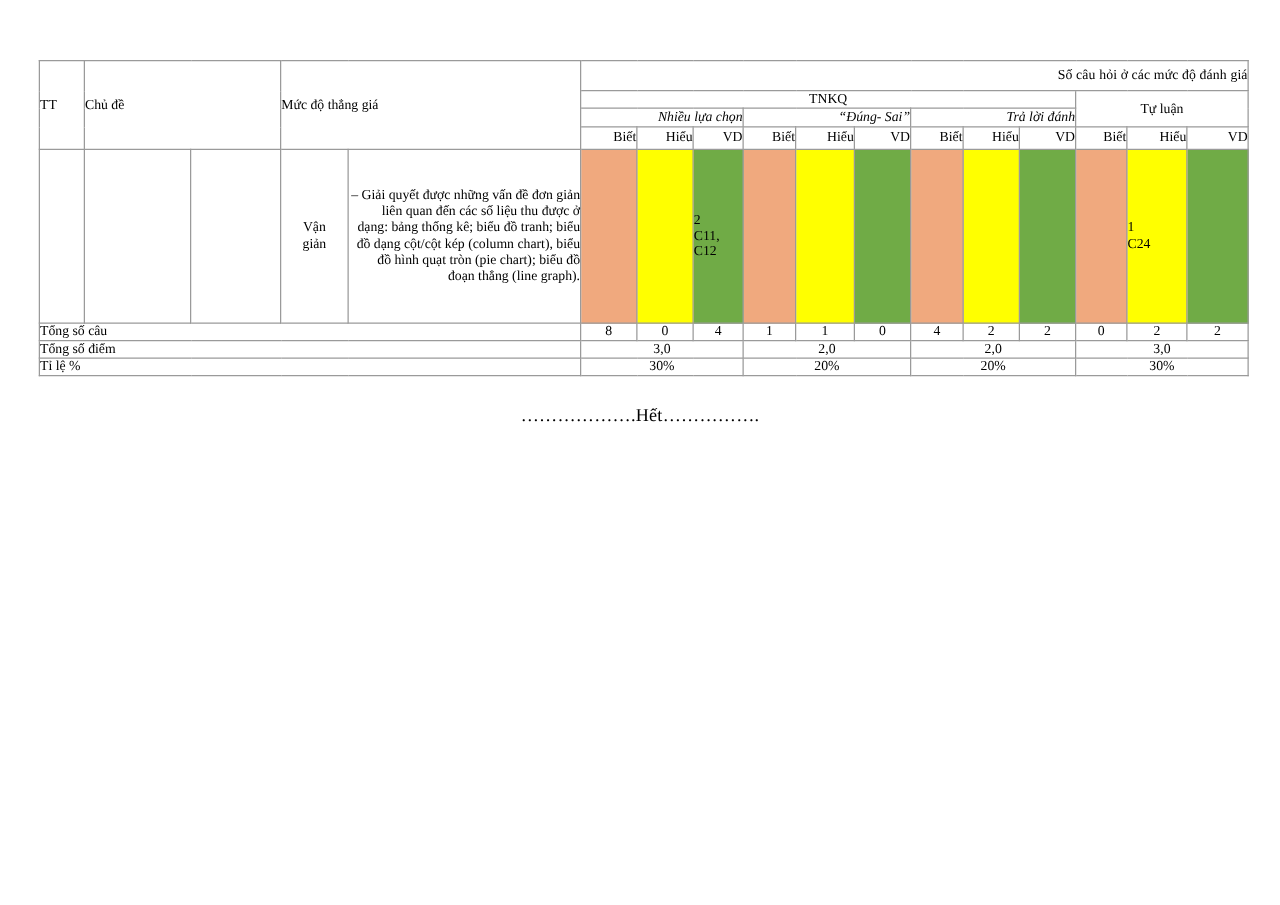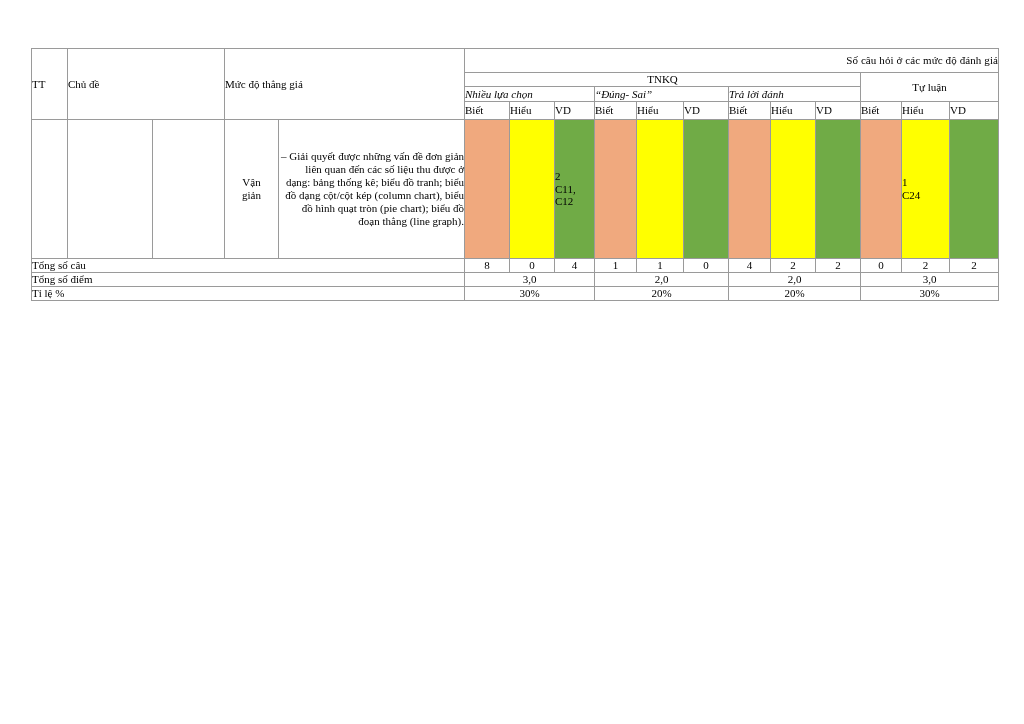--- a/index.html
+++ b/index.html
@@ -53,26 +53,26 @@
     font-weight: bold;
     font-size: 11.5px;
     letter-spacing: 0.1px;
   }
   .h-grp {
     text-align: center;
     font-weight: bold;
     font-size: 11.5px;
   }
   .h-sub {
-    text-align: left;
+    text-align: right;
     font-style: italic;
     font-size: 11px;
   }
   .h-lvl {
-    text-align: left;
+    text-align: right;
     font-weight: bold;
     font-size: 11px;
     margin-left: 45px;
   }
   .h-left {
     text-align: left;
     font-weight: bold;
     font-size: 11.5px;
   }
 
@@ -247,14 +247,15 @@
         <td class="sum-label" colspan="5">Tỉ lệ %</td>
         <td class="sum-num" colspan="3">30%</td>
         <td class="sum-num" colspan="3">20%</td>
         <td class="sum-num" colspan="3">20%</td>
         <td class="sum-num" colspan="3">30%</td>
       </tr>
     </tbody>
       </table>
   </div>
 
+  <div class="footer-note">……………….Hết…………….</div>
 
 </div>
 
 </body></html>

